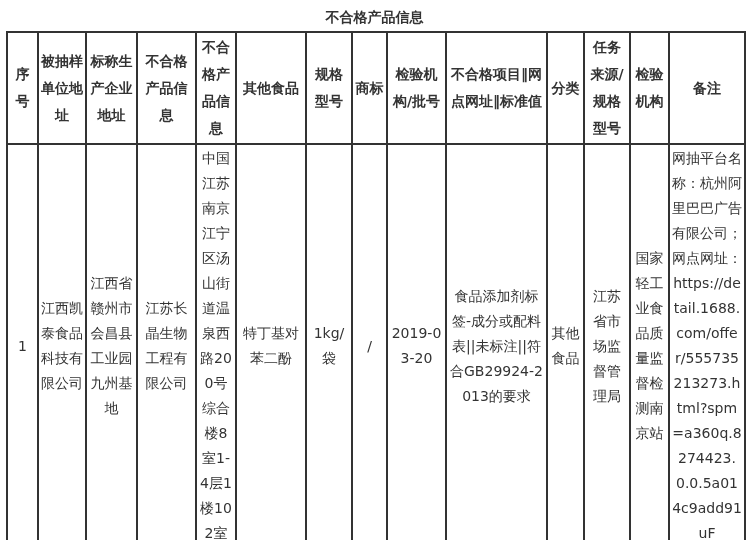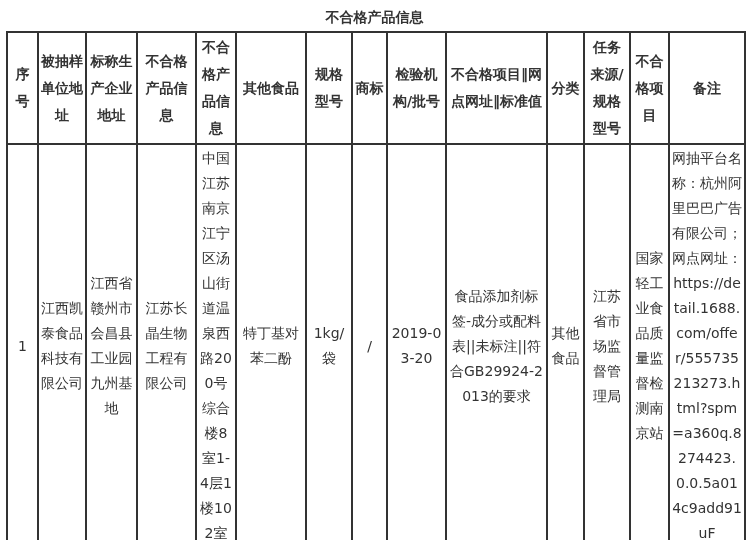--- a/index.html
+++ b/index.html
@@ -99,21 +99,21 @@
         <th>标称生产企业地址</th>
         <th>不合格产品信息</th>
         <th>不合格产品信息</th>
         <th>其他食品</th>
         <th>规格型号</th>
         <th>商标</th>
         <th>检验机构/批号</th>
         <th>不合格项目‖网点网址‖标准值</th>
         <th>分类</th>
         <th>任务来源/规格型号</th>
-        <th>不合格项目</th>
+        <th>检验机构</th>
         <th>备注</th>
       </tr>
     </thead>
 
     <tbody>
       <tr>
         <td>1</td>
         <td>江西凯泰食品科技有限公司</td>
         <td>江西省赣州市会昌县工业园九州基地</td>
         <td>江苏长晶生物工程有限公司</td>

